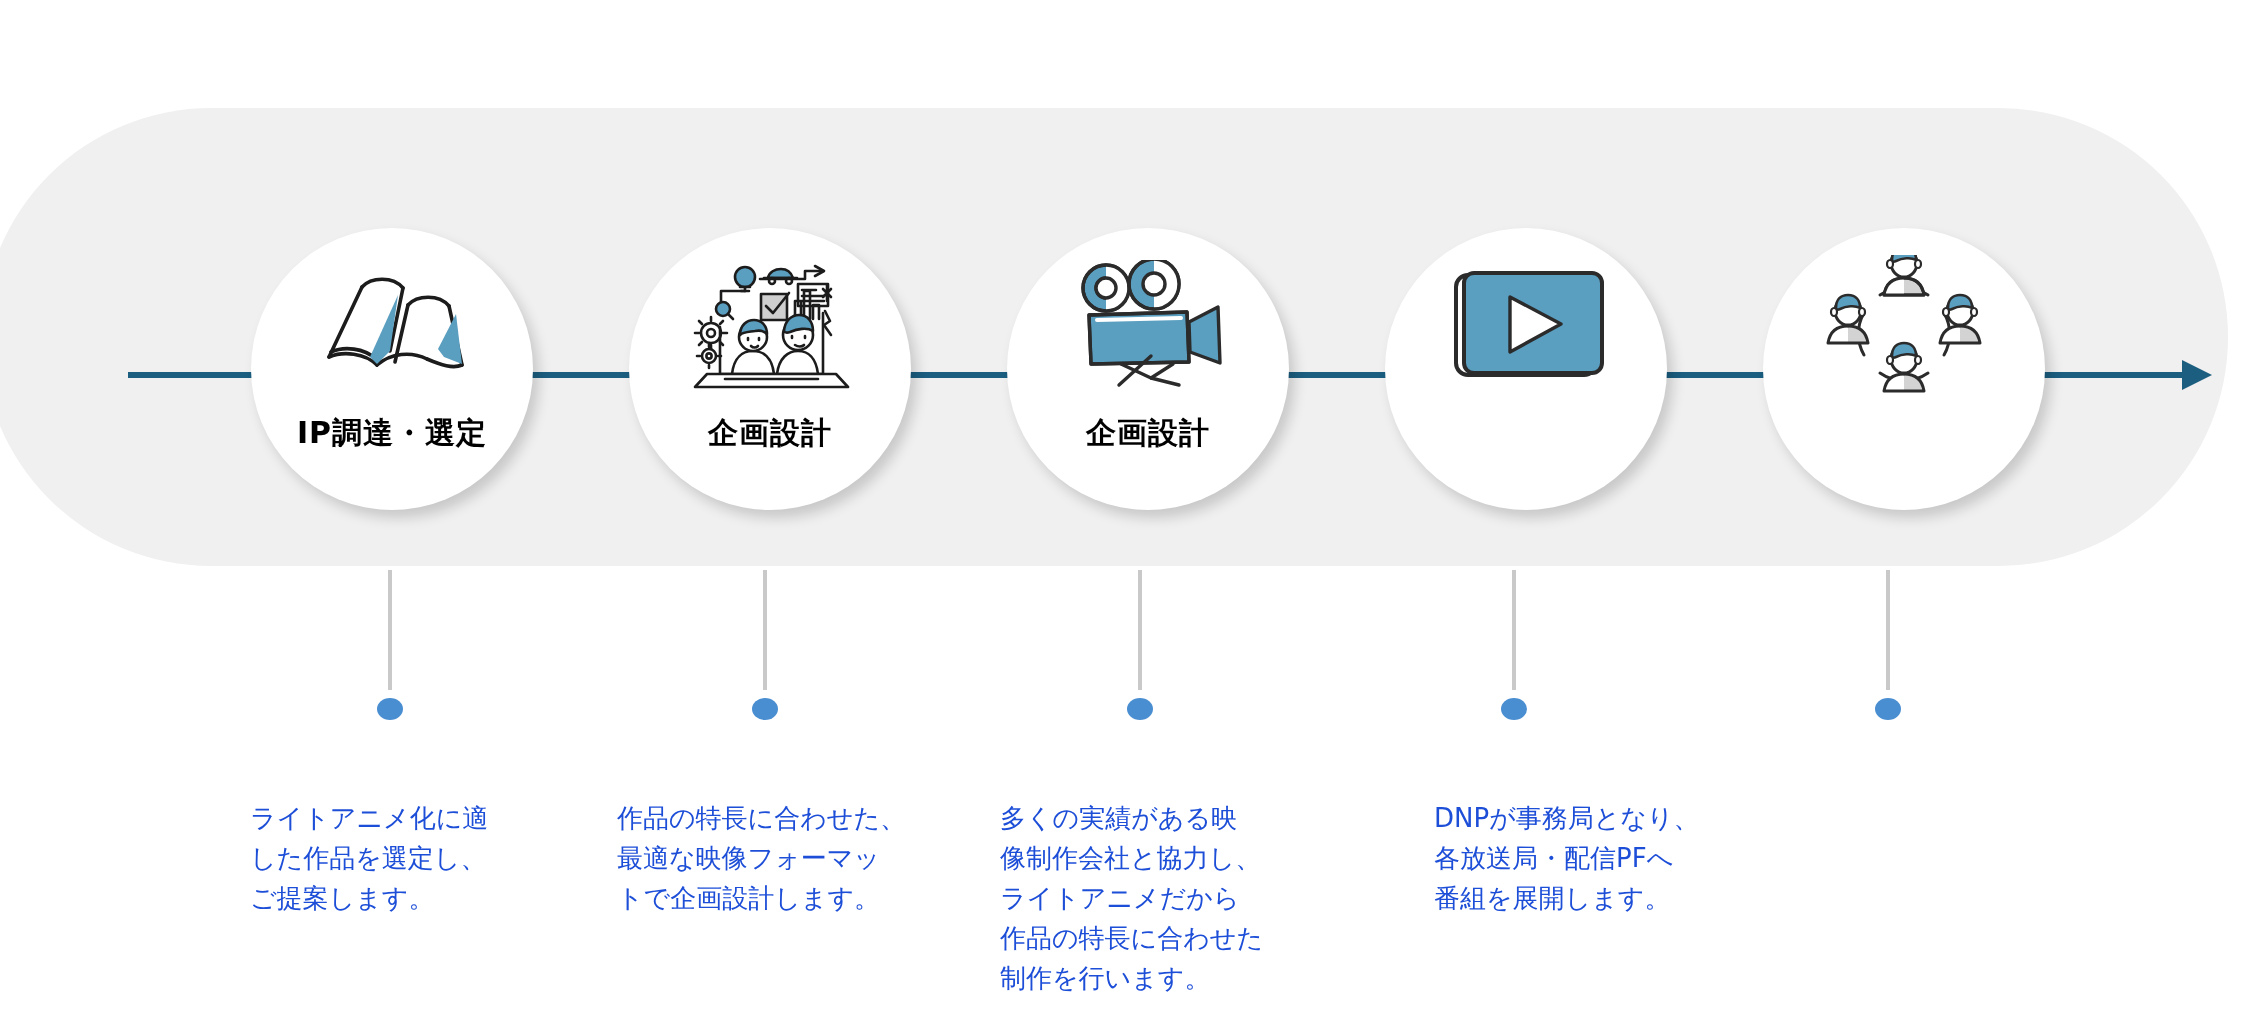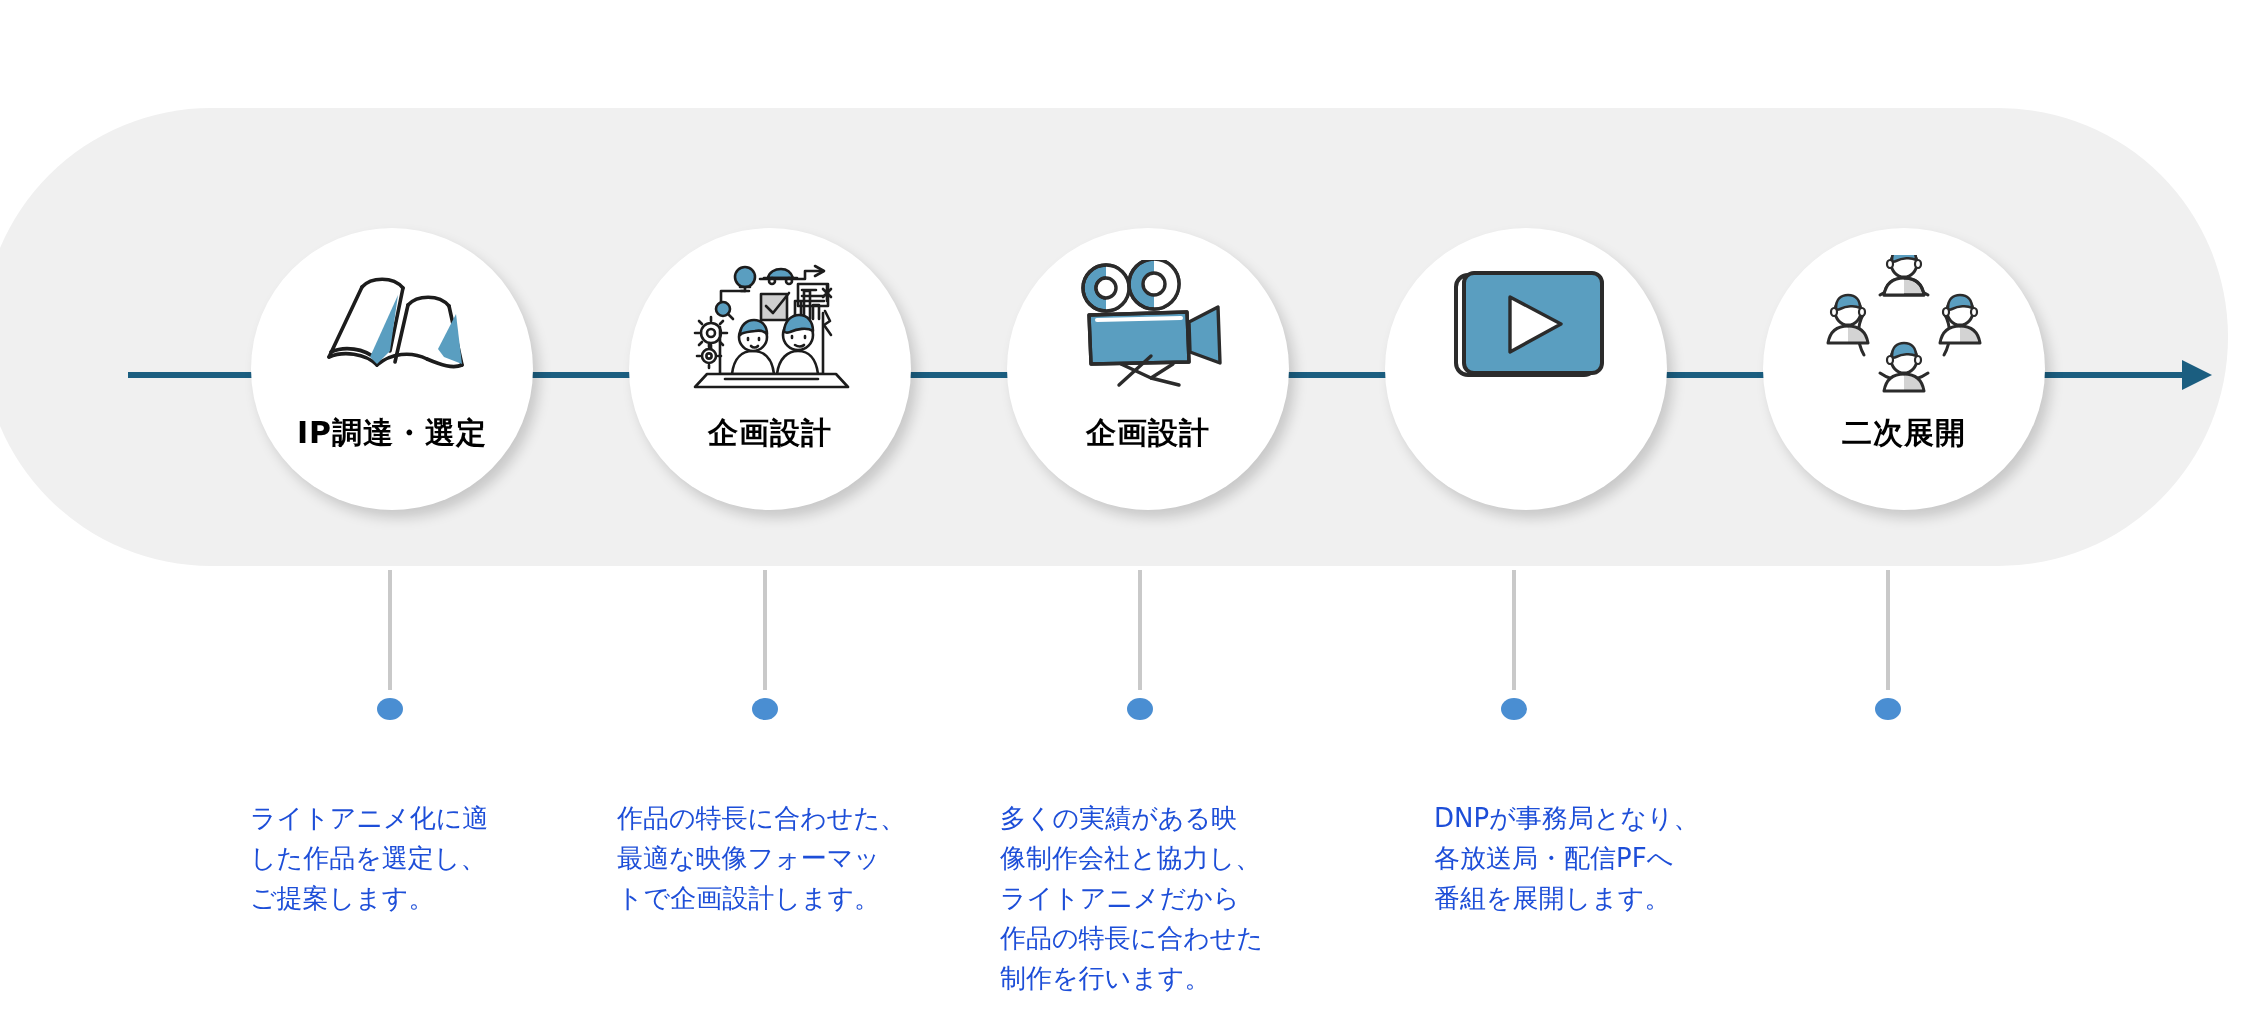--- a/index.html
+++ b/index.html
@@ -274,21 +274,20 @@
           <path d="M60 40 C62 28, 70 23, 80 23 L80 40 Z" fill="#ffffff" stroke="none"></path>
           <path d="M60 40 C62 28, 70 23, 80 23 C90 23, 98 28, 100 40 Z" fill="none" stroke="#2b2b2b" stroke-width="3" stroke-linejoin="round"></path>
           <path d="M75 17 L80 23 L85 17" fill="#ffffff" stroke="#2b2b2b" stroke-width="2.4"></path>
           <ellipse cx="80" cy="8" rx="13" ry="14" fill="#ffffff" stroke="#2b2b2b" stroke-width="3"></ellipse>
           <path d="M68 5 C68 -4, 73 -8, 80 -8 C88 -8, 92 -3, 92 5 C87 2, 78 3, 72 6 C70 7, 68 7, 68 5 Z" fill="#5a9ec0" stroke="#2b2b2b" stroke-width="2.6"></path>
           <ellipse cx="66" cy="9" rx="3" ry="4" fill="#ffffff" stroke="#2b2b2b" stroke-width="2.2"></ellipse>
           <ellipse cx="94" cy="9" rx="3" ry="4" fill="#ffffff" stroke="#2b2b2b" stroke-width="2.2"></ellipse>
         </g>
       </svg>
     </div>
-    <div class="step-label">二次展開</div>
   </div>
 
   <div class="drop-line" style="left:388px;"></div>
   <div class="drop-line" style="left:763px;"></div>
   <div class="drop-line" style="left:1138px;"></div>
   <div class="drop-line" style="left:1512px;"></div>
   <div class="drop-line" style="left:1886px;"></div>
 
   <div class="drop-dot" style="left:377px;"></div>
   <div class="drop-dot" style="left:752px;"></div>

